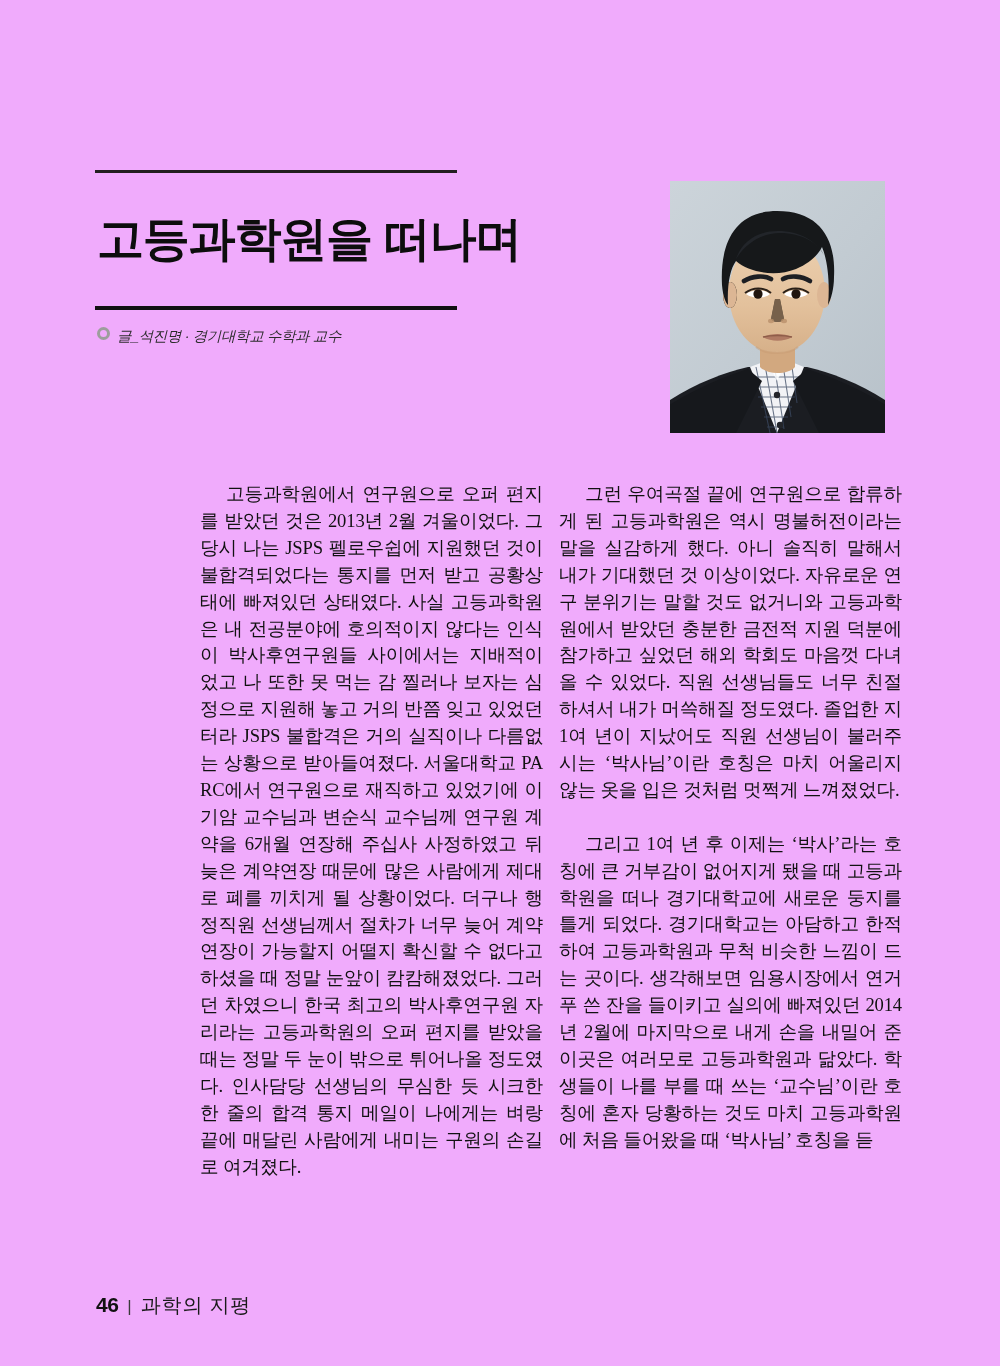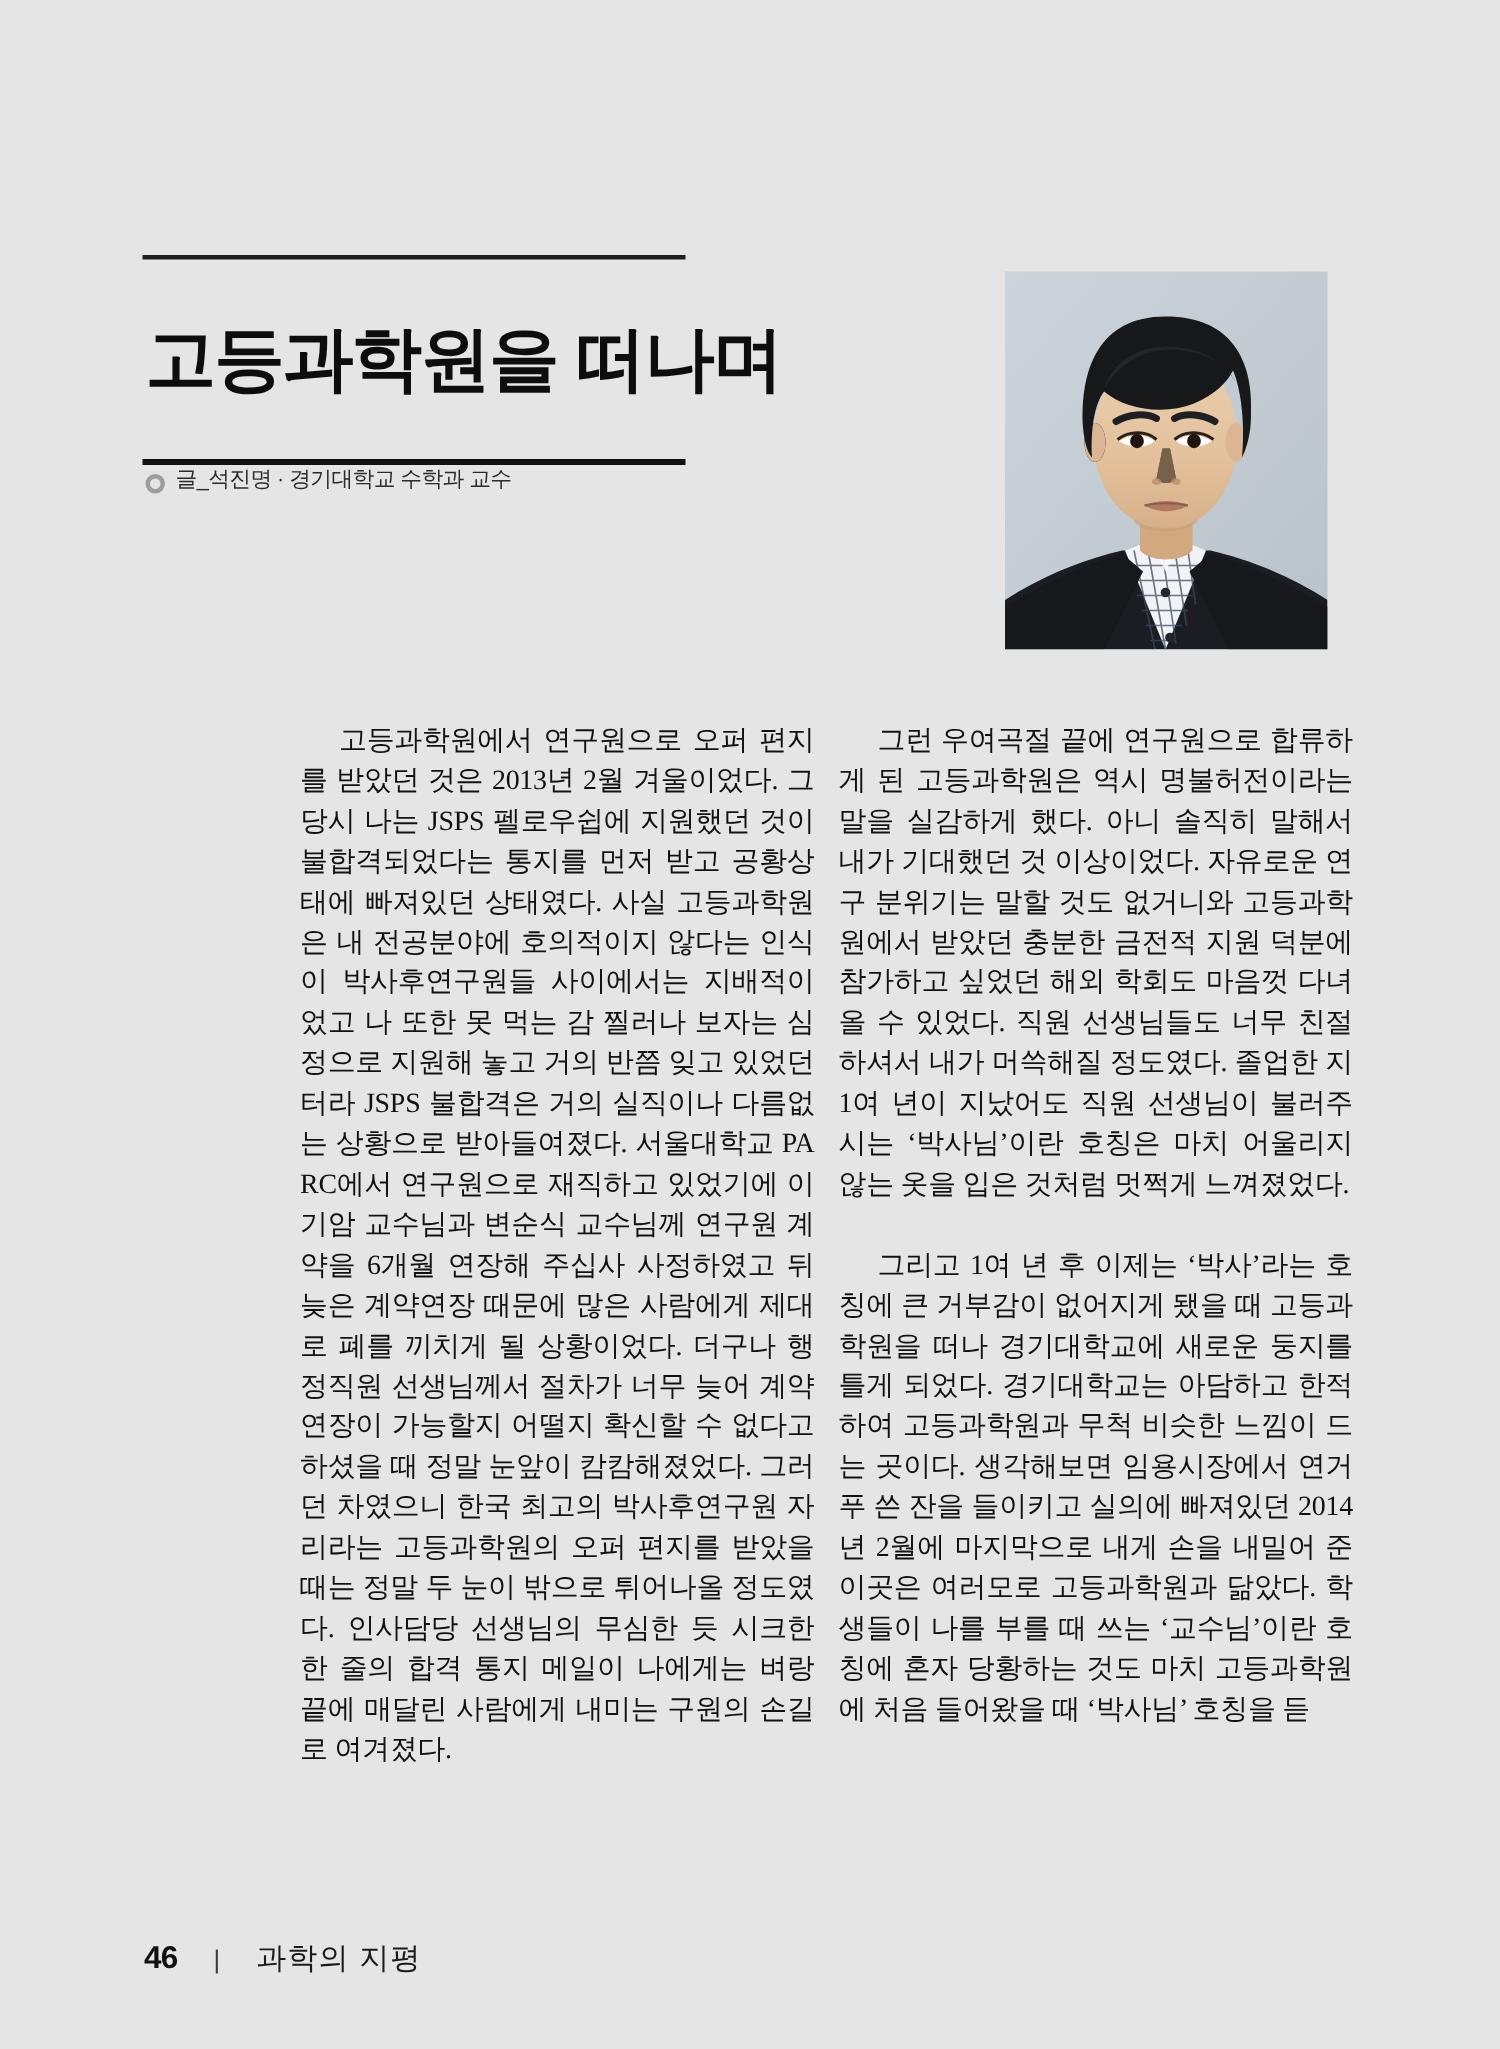--- a/index.html
+++ b/index.html
@@ -12,21 +12,21 @@
     height: 1366px;
     position: relative;
     font-family: "Liberation Serif", "DejaVu Serif", serif;
     color: #000000;
     overflow: hidden;
   }
 
   .page {
     position: absolute;
     inset: 0;
-    background: #e5e5e5;
+    background: #f0abfc;
   }
 
   
   .header {
     position: absolute;
     left: 95px;
     top: 170px;
     width: 362px;
   }
   .rule-top {
@@ -46,23 +46,25 @@
     white-space: nowrap;
   }
   .rule-bottom {
     width: 362px;
     height: 4px;
     background: #111111;
     margin-top: 40px;
   }
   .byline {
     display: flex;
-    align-items: flex-end;
+    align-items: flex-start;
     gap: 7px;
+    margin-top: 17px;
     margin-left: 2px;
+    font-style: italic;
   }
   .byline-dot {
     width: 13px;
     height: 13px;
     border-radius: 50%;
     border: 3.5px solid #9d9d9d;
     box-sizing: border-box;
     flex: 0 0 auto;
   }
   .byline-text {
@@ -114,21 +116,21 @@
     margin-top: 26.9px;
   }
 
   
   .footer {
     position: absolute;
     left: 96px;
     top: 1292px;
     display: flex;
     align-items: baseline;
-    gap: 24px;
+    gap: 9px;
     font-family: "Liberation Sans", "DejaVu Sans", sans-serif;
   }
   .folio {
     font-size: 21px;
     font-weight: 700;
     color: #111111;
     letter-spacing: -0.5px;
   }
   .folio-sep {
     font-size: 17px;

